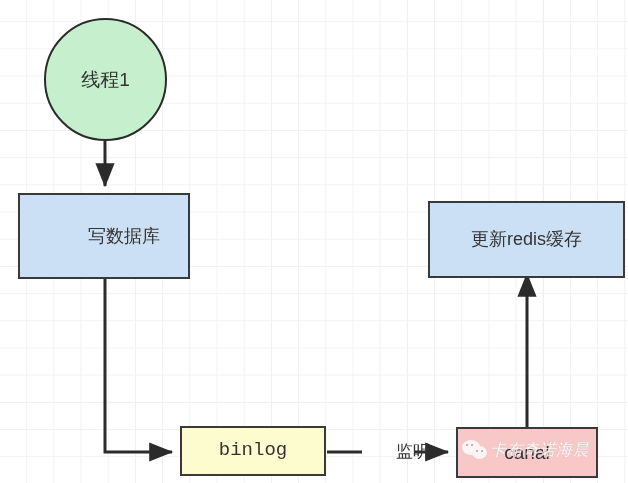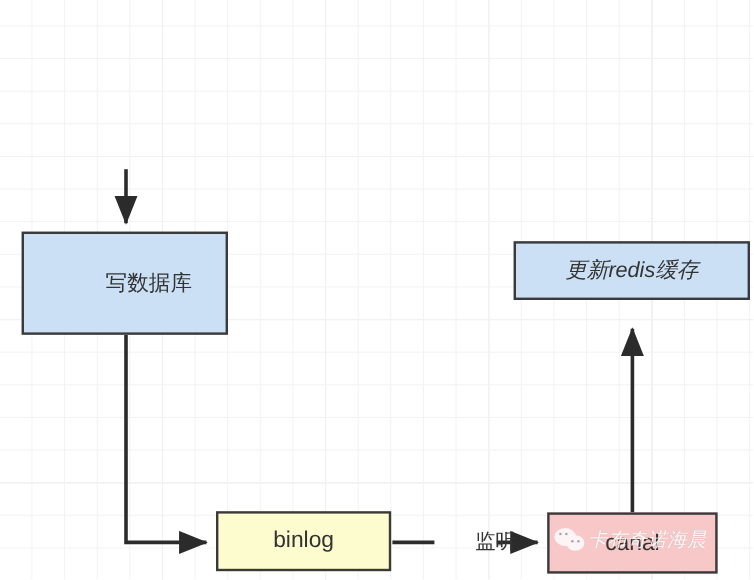--- a/index.html
+++ b/index.html
@@ -59,32 +59,32 @@
     background: #cce0f5;
     font-size: 18px;
     flex-direction: column;
     padding-left: 40px;
   }
   #db-node .line2 { letter-spacing: 0.3px; }
   #redis-node {
     left: 428px;
     top: 201px;
     width: 197px;
-    height: 49px;
+    height: 77px;
     background: #cce0f5;
     font-size: 18px;
-    font-style: italic;
   }
   #binlog-node {
     left: 180px;
     top: 426px;
     width: 146px;
     height: 50px;
     background: #fcfcce;
     font-size: 19px;
+    font-family: Liberation Mono, monospace;
   }
   #canal-node {
     left: 456px;
     top: 427px;
     width: 142px;
     height: 51px;
     background: #f8c8c8;
     font-size: 19px;
   }
   .edge-svg {
@@ -180,20 +180,23 @@
     <g>
       <line x1="327" y1="452" x2="362" y2="452" stroke="#2b2b2b" stroke-width="3"></line>
       <line x1="414" y1="452" x2="448" y2="452" stroke="#2b2b2b" stroke-width="3" marker-end="url(#arrowhead)"></line>
     </g>
 
     <g>
       <line x1="527" y1="427" x2="527" y2="274" stroke="#2b2b2b" stroke-width="3" marker-end="url(#arrowhead)"></line>
     </g>
   </svg>
 
+  <div class="node circle" id="thread-node">
+    <span>线程1</span>
+  </div>
 
   <div class="node rect" id="db-node">
     <span class="line1">写数据库</span>
   </div>
 
   <div class="node rect" id="redis-node">
     <span>更新redis缓存</span>
   </div>
 
   <div class="node rect" id="binlog-node">

